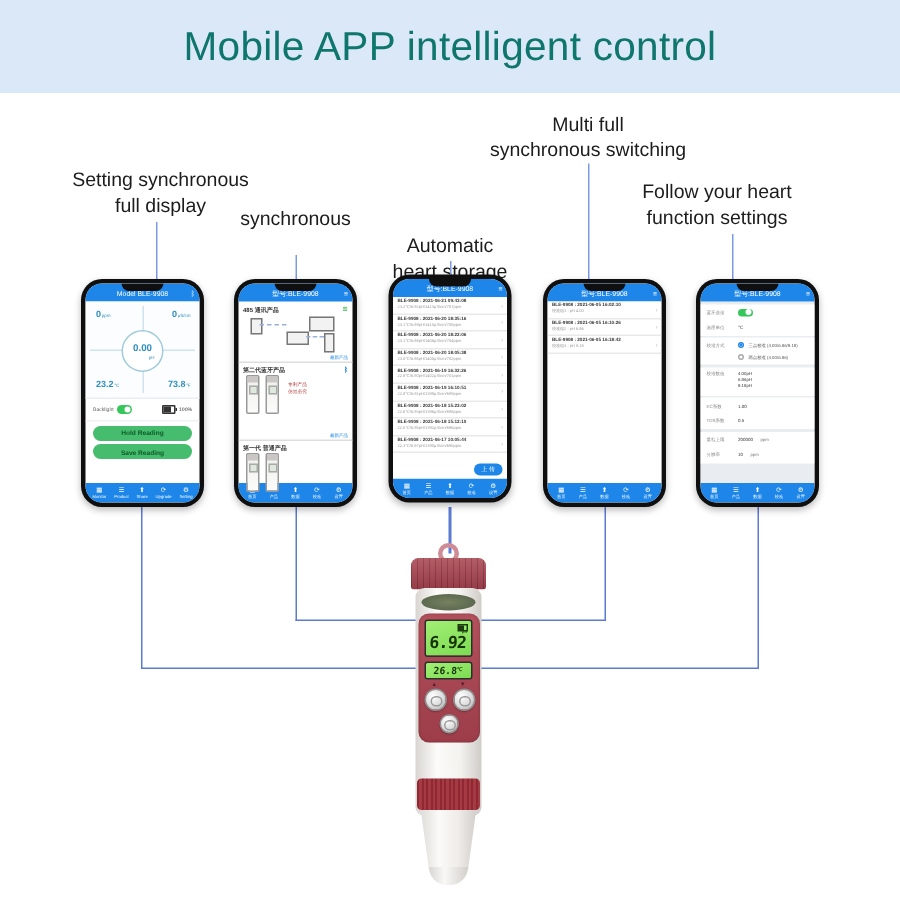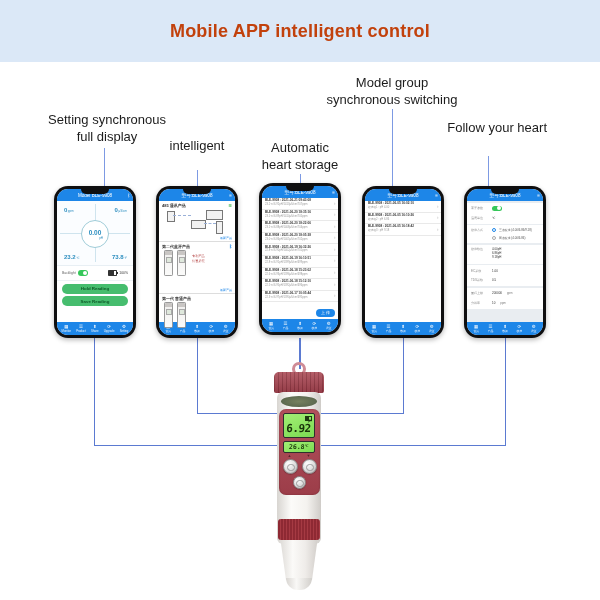--- a/index.html
+++ b/index.html
@@ -1,21 +1,21 @@
 <!DOCTYPE html>
 <html><head>
 <meta charset="utf-8">
 <style>
   html,body{margin:0;padding:0;background:#fff;}
   .stage{position:relative;width:600px;height:600px;background:#ffffff;overflow:hidden;
          font-family:"Liberation Sans","DejaVu Sans",sans-serif;}
   
   .banner{position:absolute;left:0;top:0;width:600px;height:62px;background:#dbe8f7;
           display:flex;align-items:center;justify-content:center;}
-  .banner h1{margin:0;font-size:18px;font-weight:700;color:#c2410c;letter-spacing:.2px;}
+  .banner h1{margin:0;font-size:27px;font-weight:400;color:#0f766e;letter-spacing:.2px;}
   
   .annot{position:absolute;text-align:center;font-size:13px;line-height:1.28;color:#1c1c1c;}
   .stub{position:absolute;width:1.4px;background:#7d9ae3;}
   .conn{position:absolute;background:#5b7ad1;z-index:1;}
   
   .phone{position:absolute;top:186px;width:82px;height:152px;background:#0f0f10;border-radius:14px;
          padding:3px;box-sizing:border-box;box-shadow:0 2px 5px rgba(0,0,0,.28);z-index:2;}
   .screen{position:relative;width:76px;height:146px;border-radius:11px;background:#fff;overflow:hidden;
           display:flex;flex-direction:column;}
   .notch{position:absolute;left:50%;top:0;transform:translateX(-50%);width:28px;height:4.5px;
@@ -131,32 +131,33 @@
 
   <div class="banner">
     <h1>Mobile APP intelligent control</h1>
   </div>
 
   <div class="annot" style="left:27px;top:112px;width:160px;">
     <div>Setting synchronous</div>
       <div>full display</div>
   </div>
   <div class="annot" style="left:137px;top:138px;width:120px;">
-      <div>intelligent</div>
-  </div>
-  <div class="annot" style="left:240px;top:140px;width:120px;">
+      <div>synchronous</div>
+  </div>
+  <div class="annot" style="left:240px;top:156px;width:120px;">
     <div>Automatic</div>
       <div>heart storage</div>
   </div>
   <div class="annot" style="left:312px;top:75px;width:160px;">
-    <div>Model group</div>
+    <div>Multi full</div>
       <div>synchronous switching</div>
   </div>
-  <div class="annot" style="left:387px;top:120px;width:160px;text-align:right;">
+  <div class="annot" style="left:398px;top:120px;width:160px;">
     <div>Follow your heart</div>
+      <div>function settings</div>
   </div>
 
   <div class="stub" style="left:103.5px;top:148px;height:38px;"></div>
   <div class="stub" style="left:196.5px;top:170px;height:16px;"></div>
   <div class="stub" style="left:299.5px;top:174px;height:12px;"></div>
   <div class="stub" style="left:391.5px;top:109px;height:77px;"></div>
   <div class="stub" style="left:487.5px;top:156px;height:30px;"></div>
 
   <div class="conn" style="left:94px;top:338px;width:1.4px;height:108px;"></div>
   <div class="conn" style="left:94px;top:444.5px;width:184px;height:1.4px;"></div>

